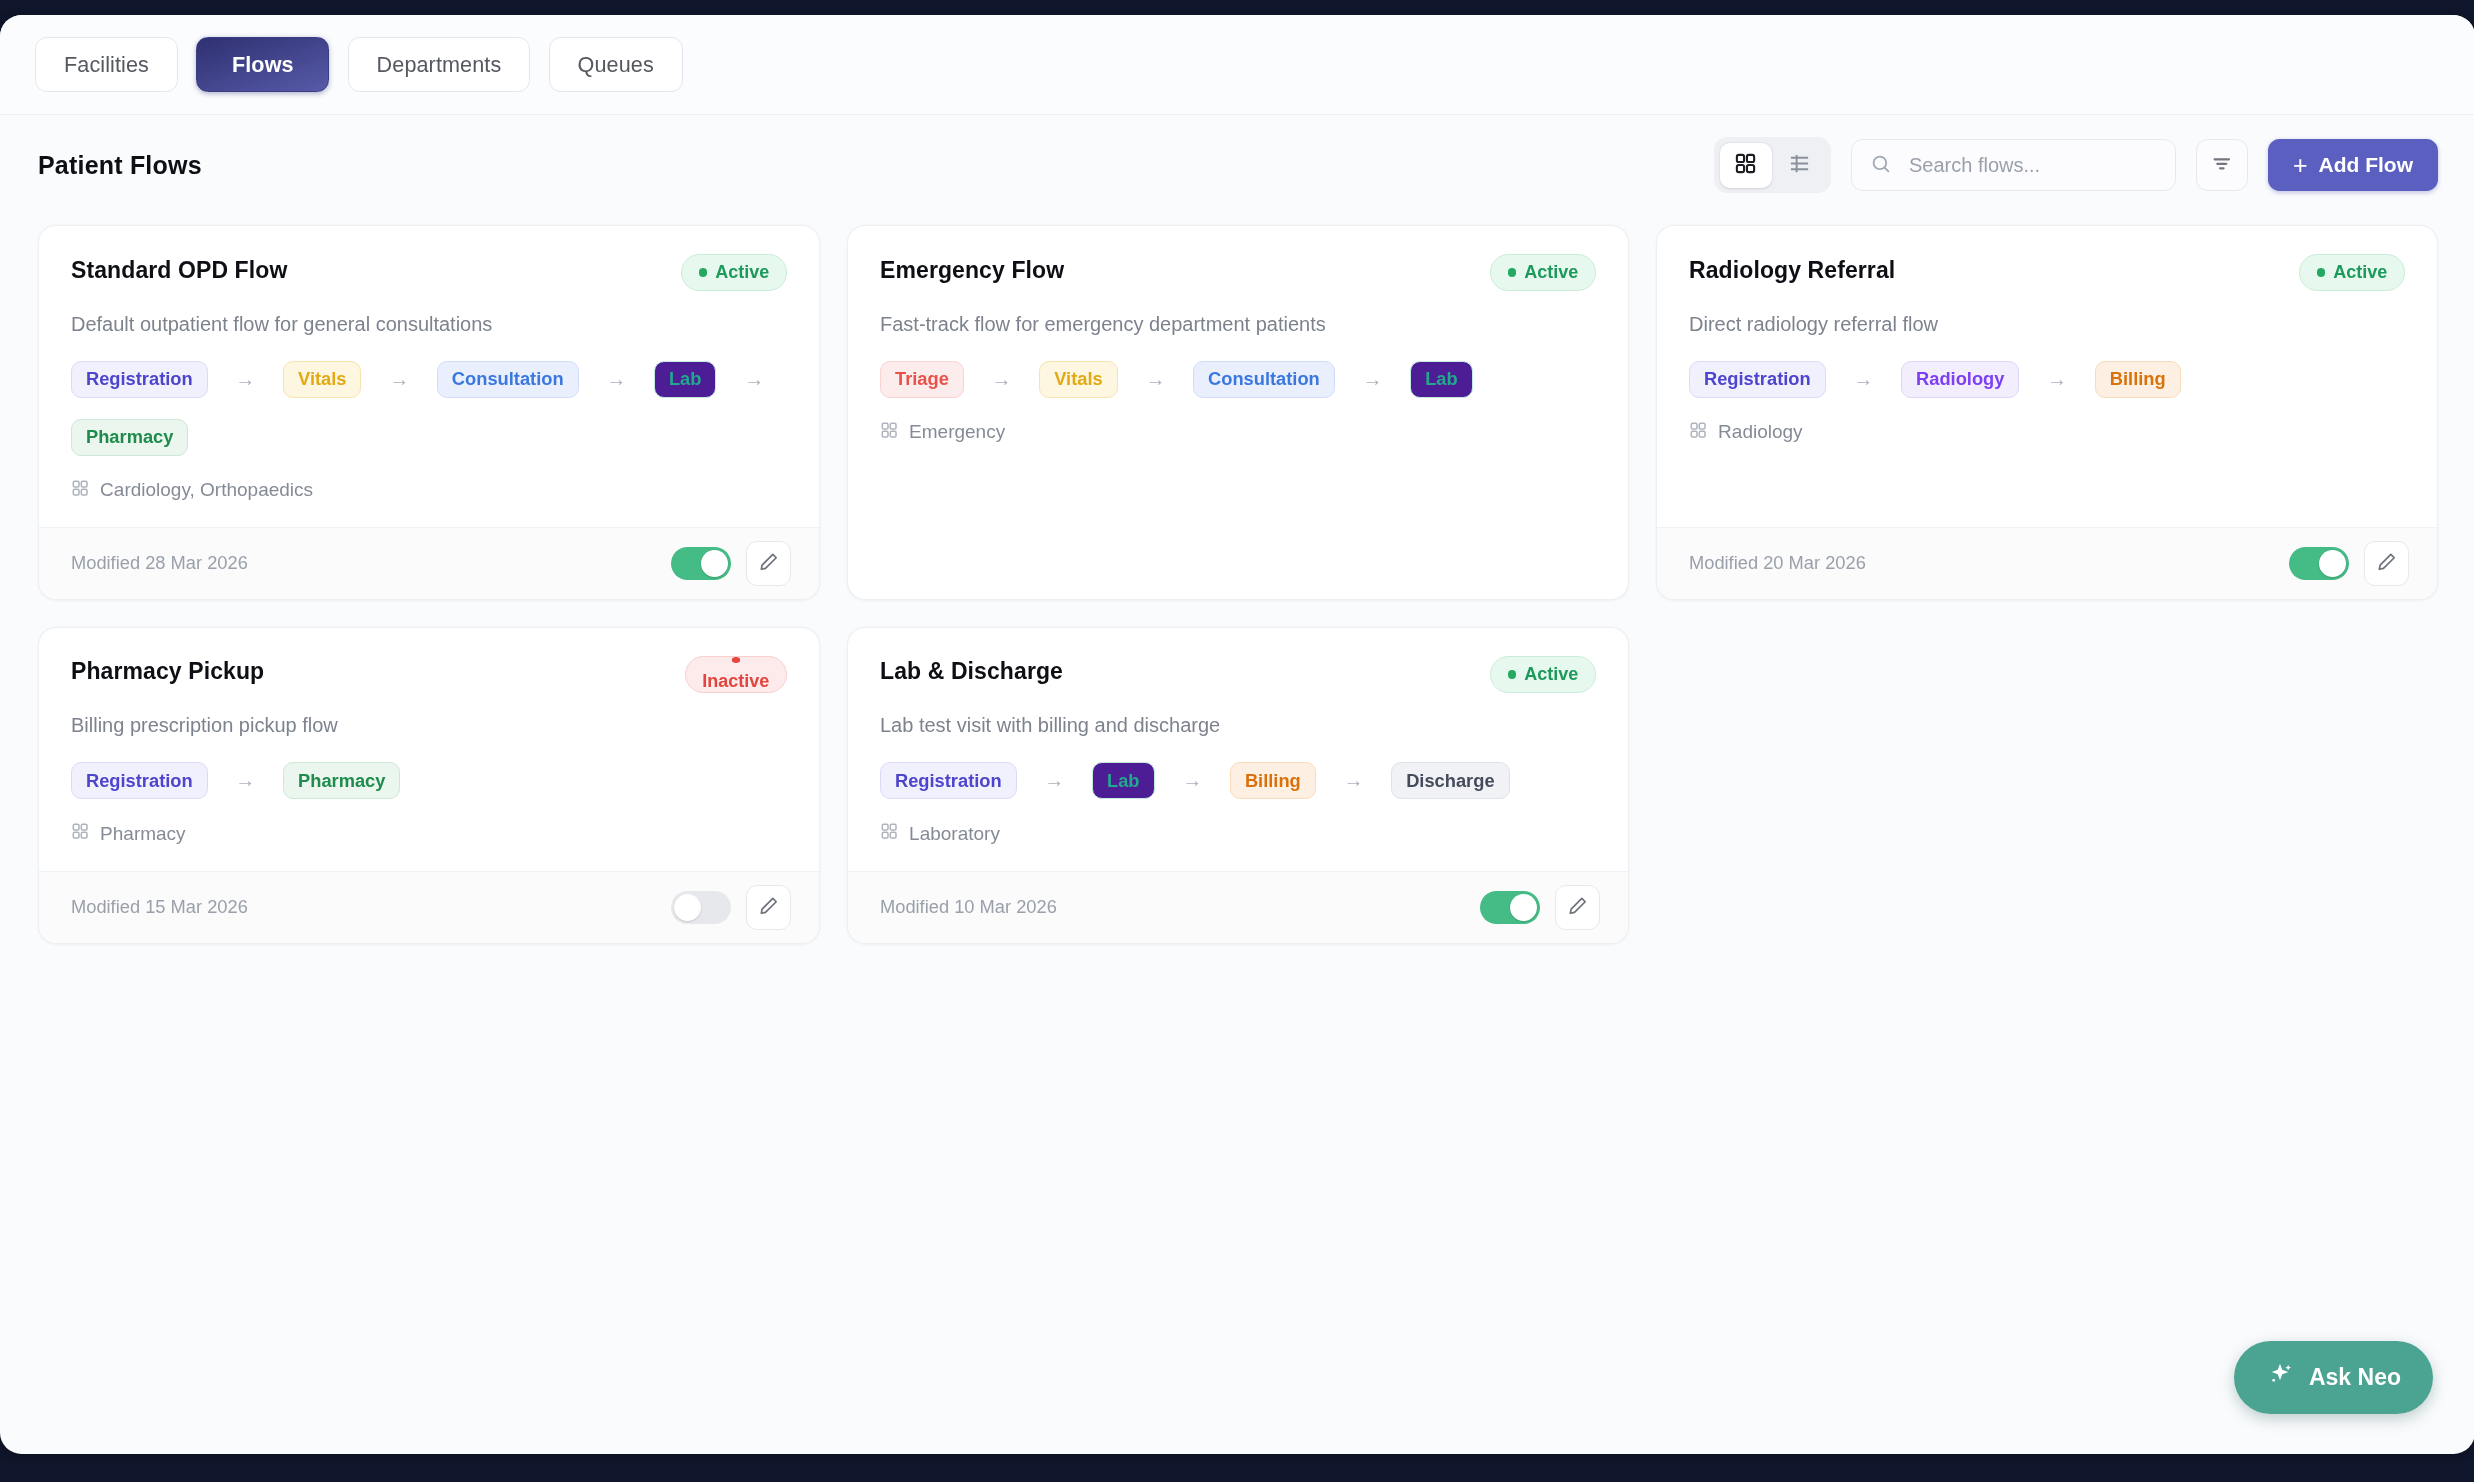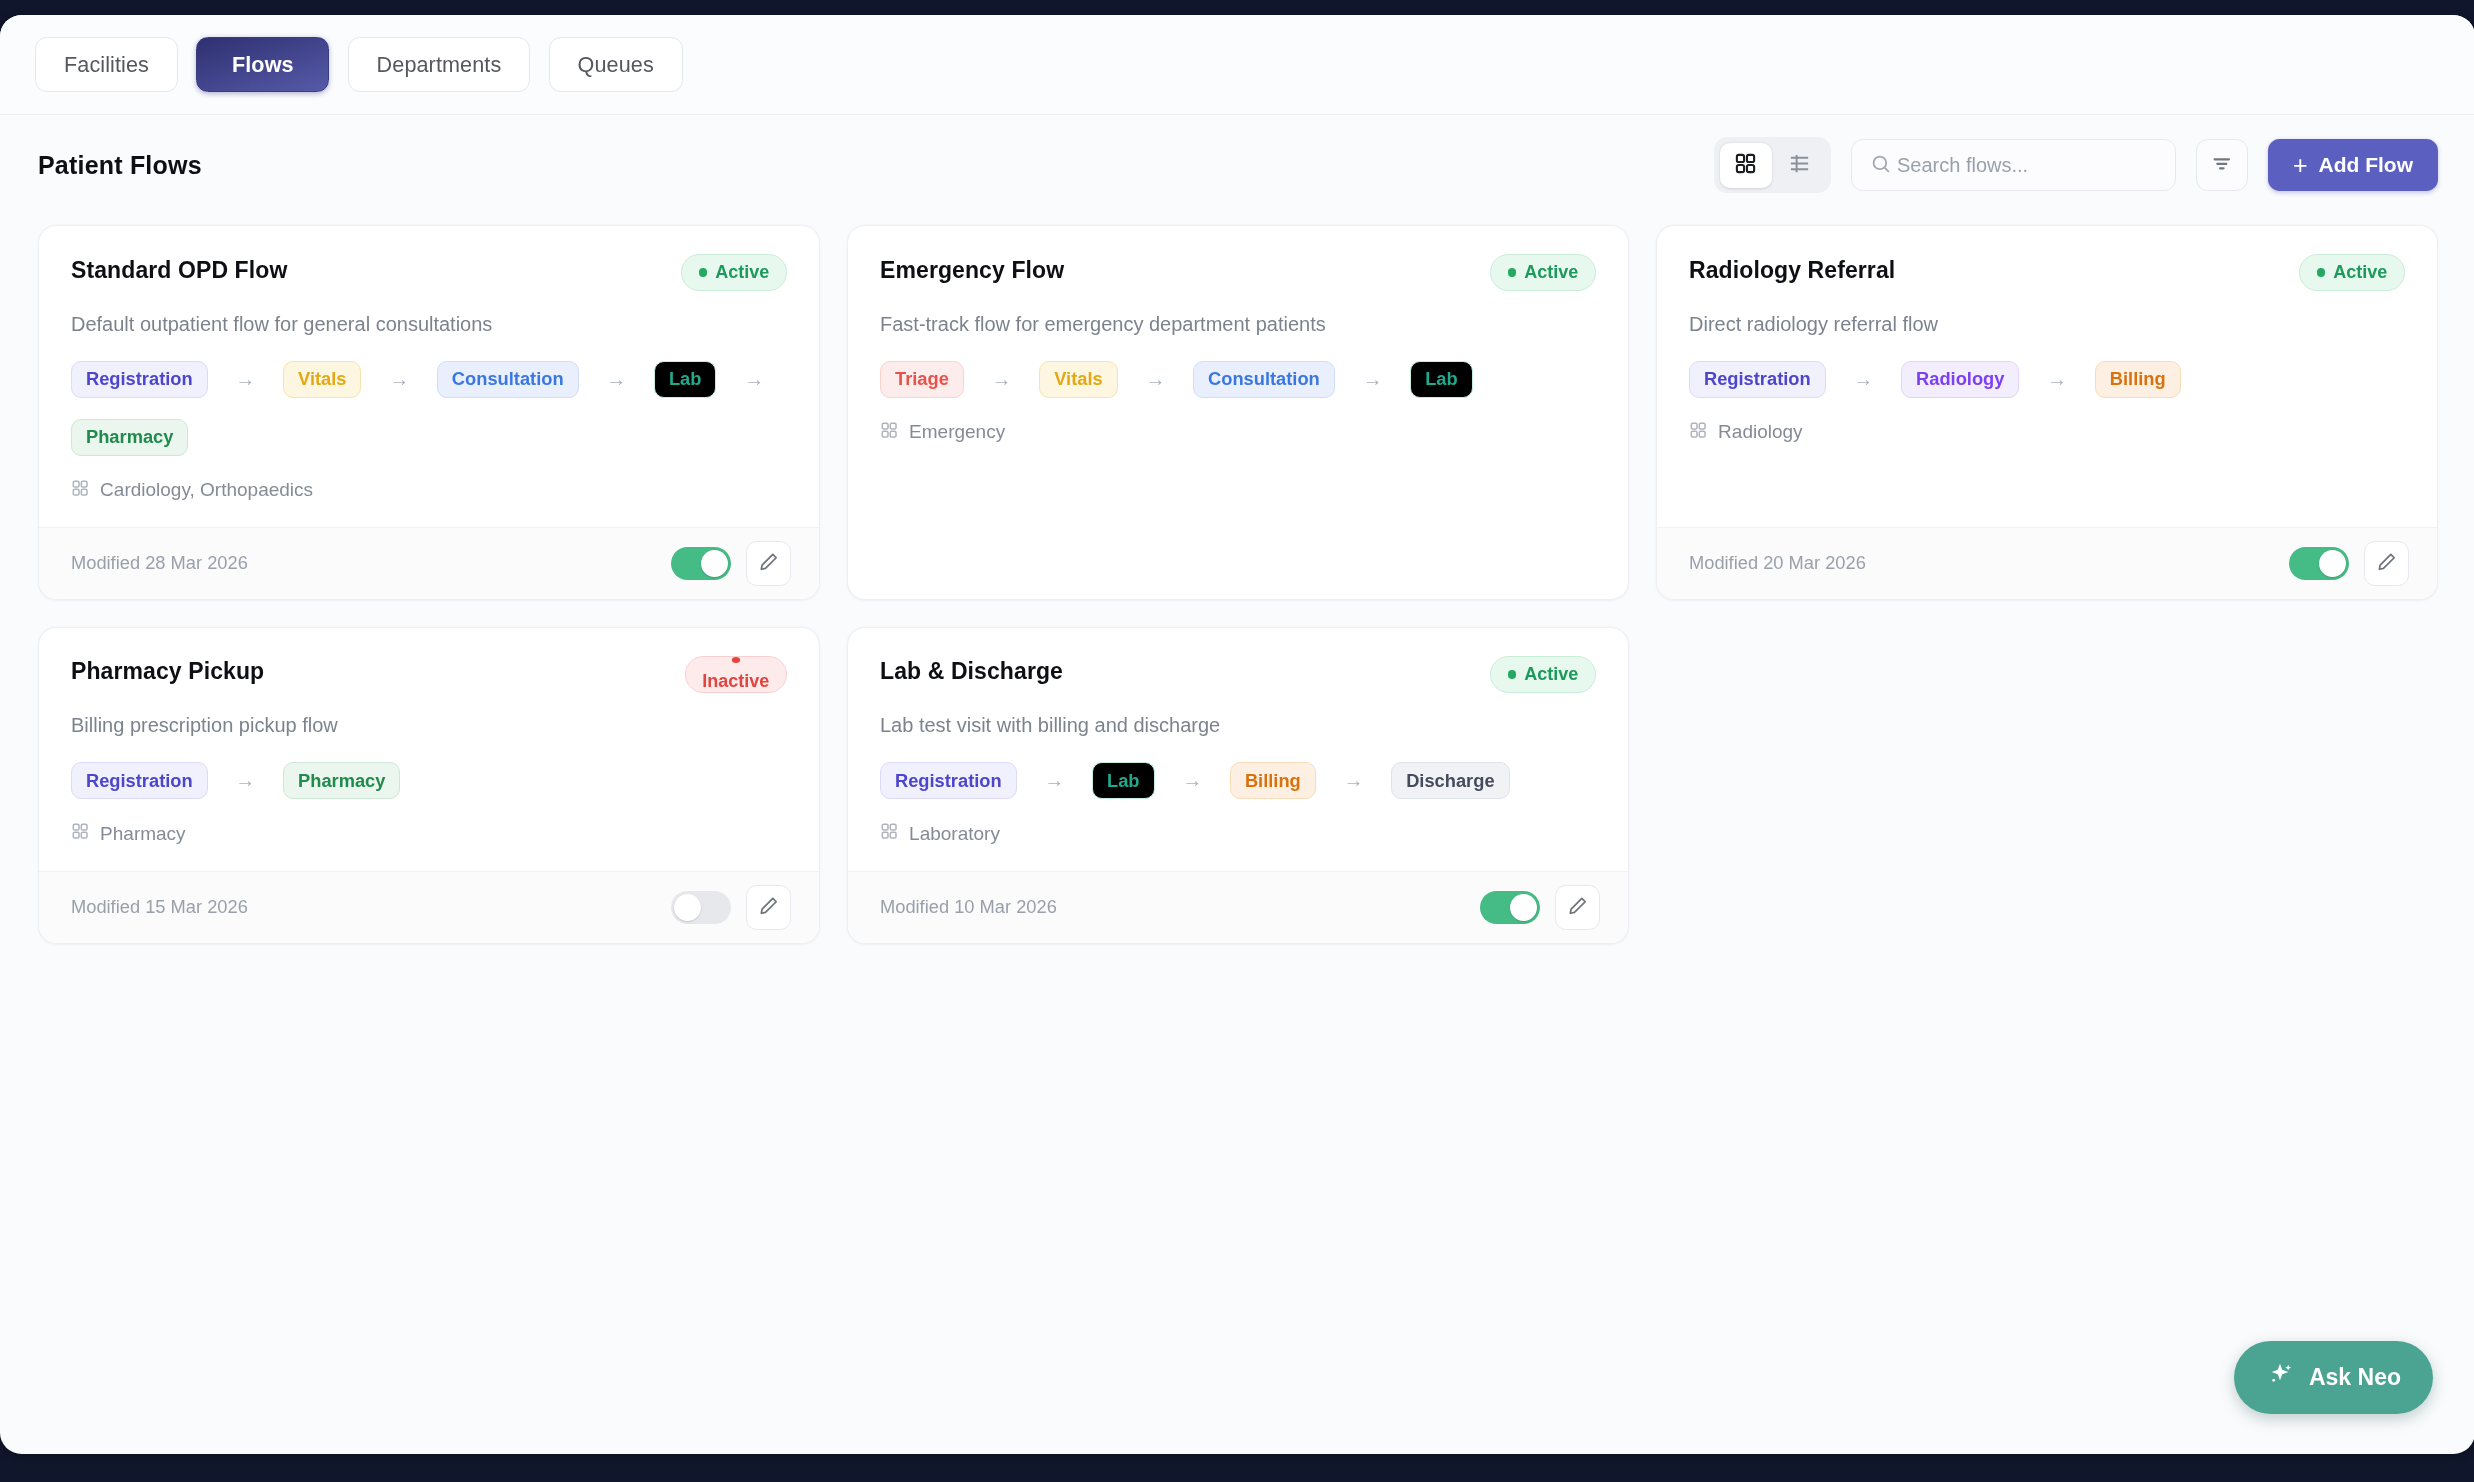--- a/index.html
+++ b/index.html
@@ -85,21 +85,21 @@
     cursor: pointer;
   }
   .vt-btn.on { background: #ffffff; box-shadow: 0 0.8px 2.5px rgba(20,24,40,.14); }
 
   .searchbox {
     width: 325px; height: 52px;
     border: 0.8px solid #e5e8ee;
     background: #fcfcfe;
     border-radius: 11.7px;
     display: flex; align-items: center;
-    gap: 5px;
+    gap: 17px;
     padding: 0 18.3px;
   }
   .searchbox input {
     border: 0; outline: 0; background: transparent;
     font-family: "Liberation Sans", sans-serif;
     font-size: 20px; color: #3b3f48; width: 100%;
   }
   .searchbox input::placeholder { color: #9aa0ab; }
 
   .icon-btn {
@@ -180,21 +180,21 @@
     border-radius: 10px;
     font-size: 18.3px; font-weight: bold;
     display: inline-flex; align-items: center;
     white-space: nowrap;
   }
   .arrow { color: #aab0bb; font-size: 20px; padding: 0 6.7px; }
 
   .chip.c-indigo { background: #f1f0fd; border: 0.8px solid #ddd9fa; color: #4d45cc; }
   .chip.c-amber  { background: #fdf6e0; border: 0.8px solid #f7e3ad; color: #e2a915; }
   .chip.c-blue   { background: #e9effc; border: 0.8px solid #cfdcfa; color: #3a78e0; }
-  .chip.c-teal   { background: #000000; border: 0.8px solid #c3ecdf; color: #21a98d; }
+  .chip.c-teal   { background: #4c1d95; border: 0.8px solid #c3ecdf; color: #21a98d; }
   .chip.c-green  { background: #eaf6ee; border: 0.8px solid #cde8d6; color: #1f8b4c; }
   .chip.c-red    { background: #fdecec; border: 0.8px solid #fad2d0; color: #e8524b; }
   .chip.c-violet { background: #f3eefe; border: 0.8px solid #e0d4fb; color: #7c3ff2; }
   .chip.c-orange { background: #fdf0e2; border: 0.8px solid #f8dcba; color: #d9710c; }
   .chip.c-slate  { background: #f1f2f6; border: 0.8px solid #e0e2ea; color: #454b5c; }
 
   .dept {
     margin-top: 23px;
     display: flex; align-items: center; gap: 10.8px;
     font-size: 19px; color: #858b96;

